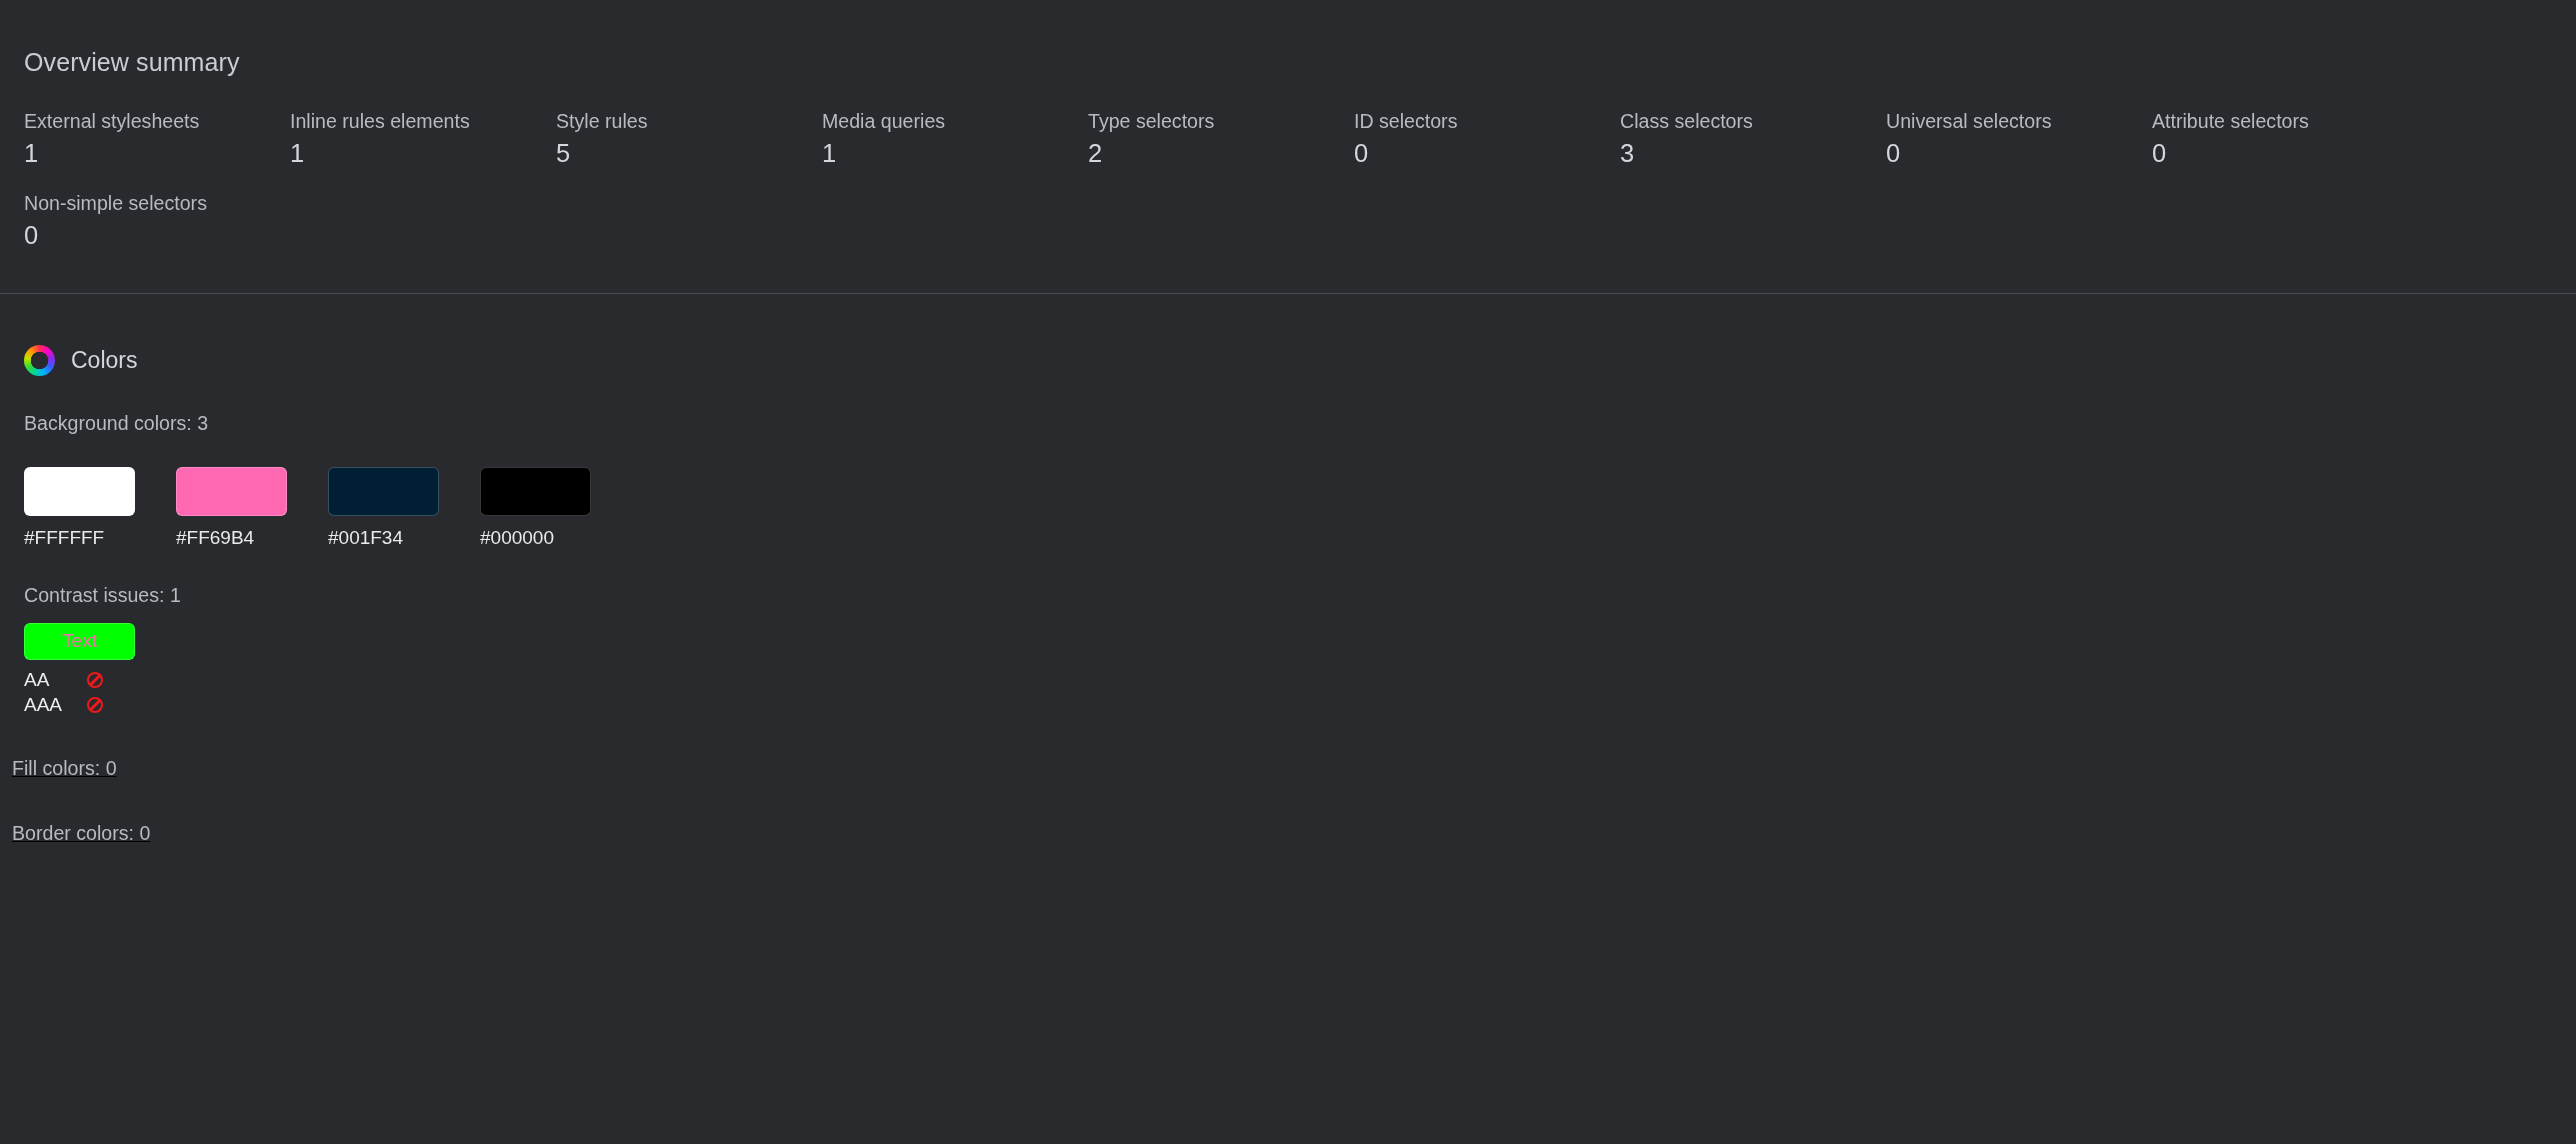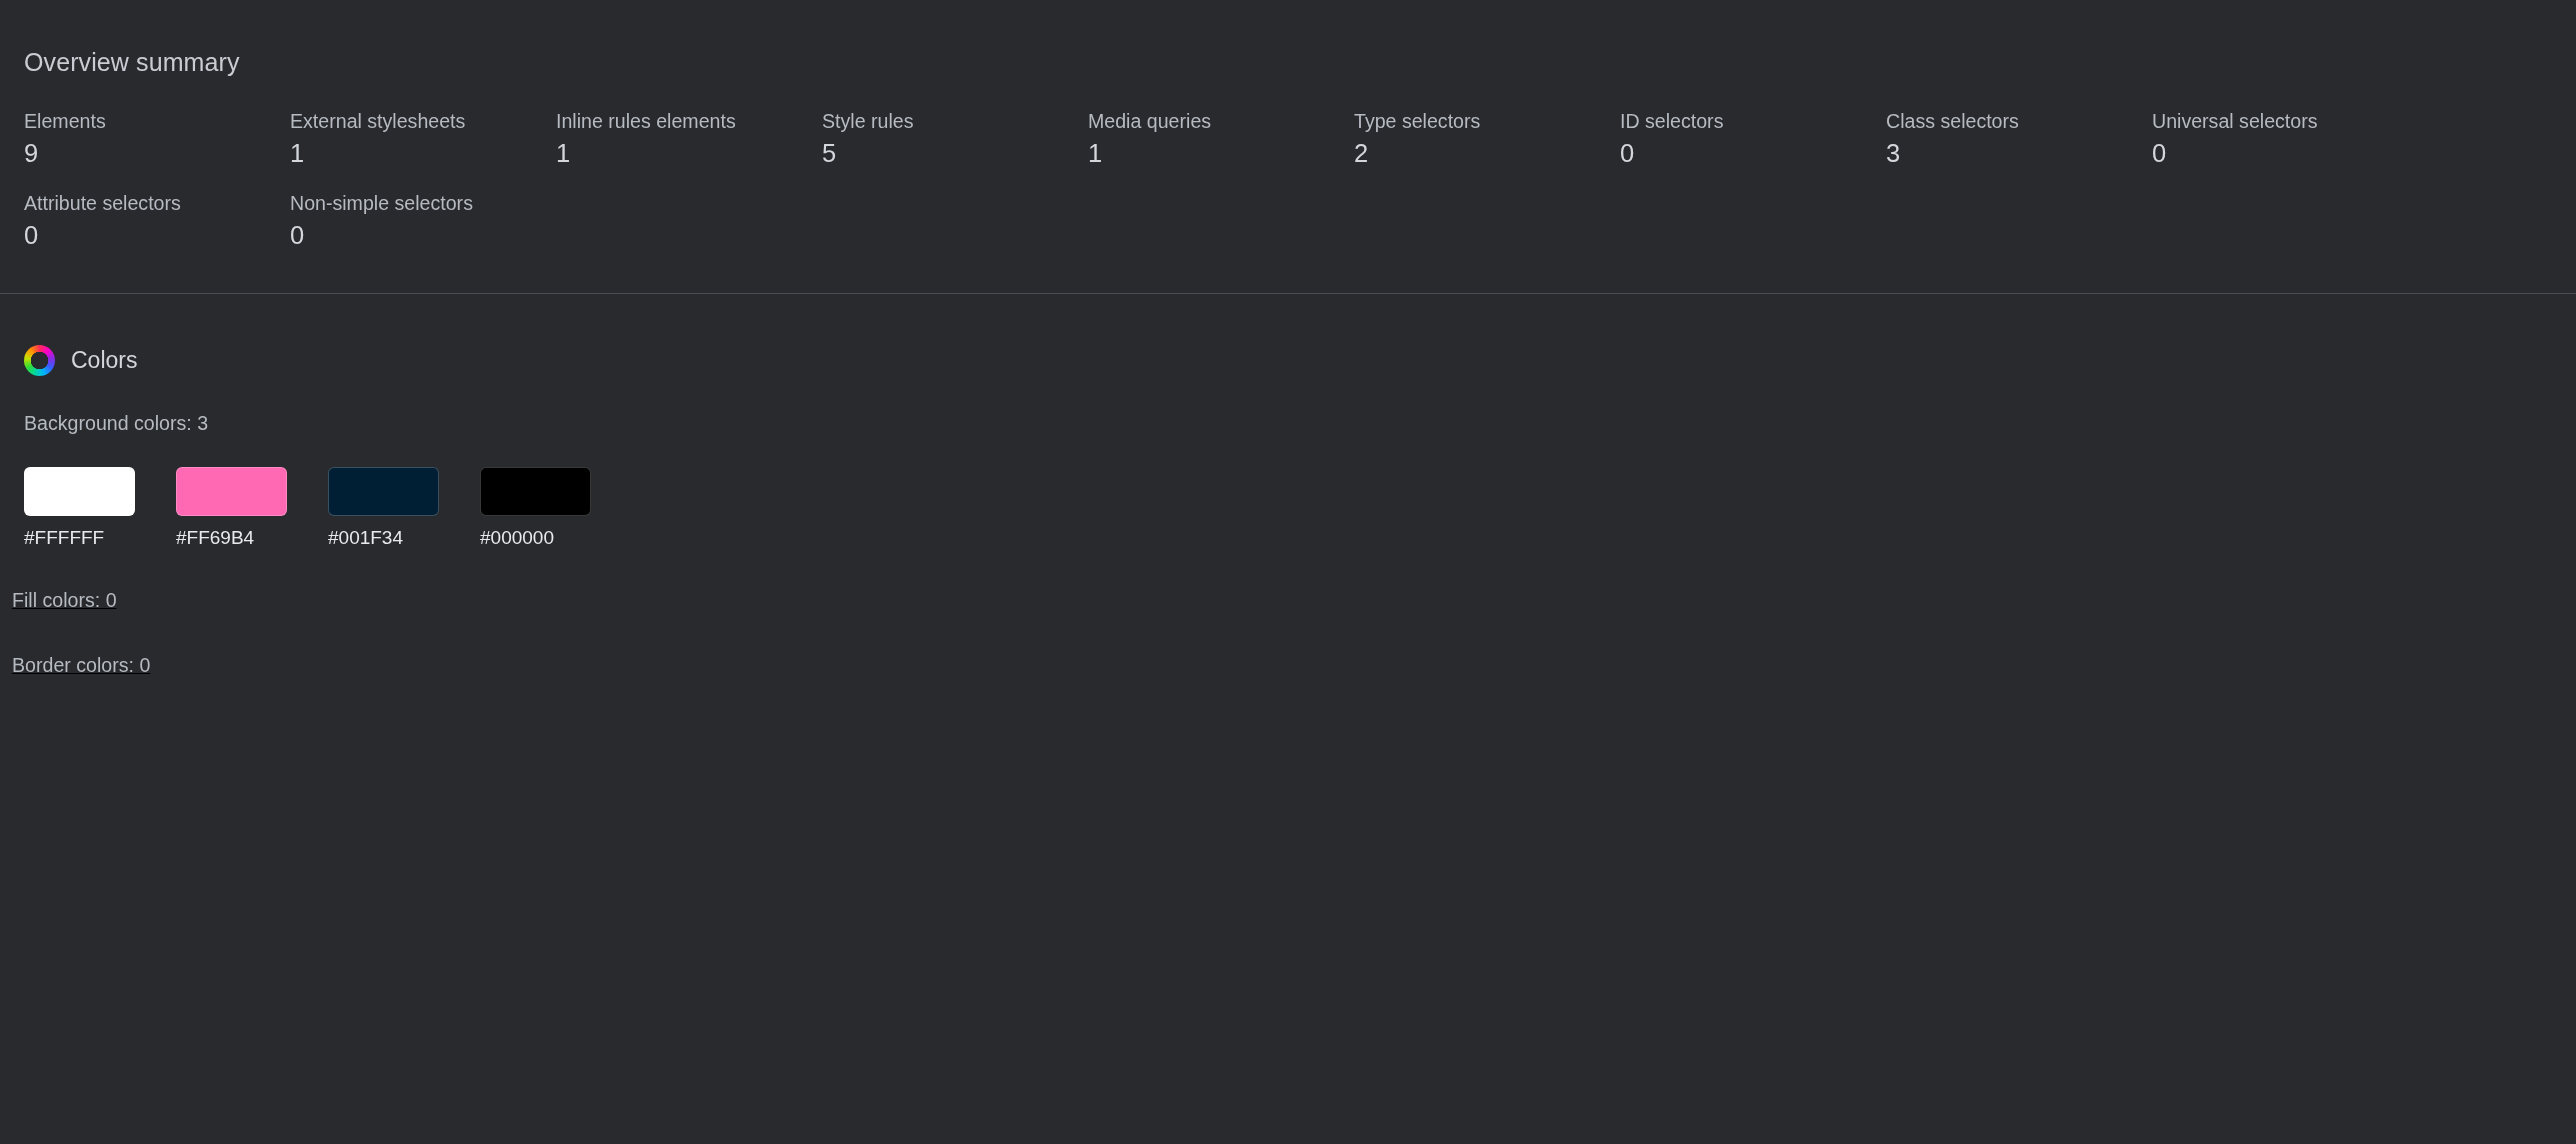--- a/index.html
+++ b/index.html
@@ -186,24 +186,20 @@
 </style>
 </head>
 <body>
 
 <div class="page">
 
   <div class="overview-section">
     <div class="section-title">Overview summary</div>
     <div class="stats-grid">
 
-      <div class="stat-cell">
-        <div class="stat-label">Elements</div>
-        <div class="stat-value">9</div>
-      </div>
 
       <div class="stat-cell">
         <div class="stat-label">External stylesheets</div>
         <div class="stat-value">1</div>
       </div>
 
       <div class="stat-cell">
         <div class="stat-label">Inline rules elements</div>
         <div class="stat-value">1</div>
       </div>
@@ -283,20 +279,40 @@
         </div>
 
         <div class="swatch-item">
           <div class="swatch" style="background: rgb(0, 0, 0);"></div>
           <div class="swatch-code">#000000</div>
         </div>
 
       </div>
     </div>
 
+    <div class="contrast-group">
+      <div class="group-label">Contrast issues: 1</div>
+
+      <div class="contrast-item">
+        <div class="contrast-swatch" style="background: rgb(0, 255, 0); color: rgb(255, 105, 180);">
+          <span>Text</span>
+        </div>
+
+        <div class="contrast-levels">
+          <div class="level-row">
+            <span class="level-name">AA</span>
+            <span class="deny-icon"></span>
+          </div>
+          <div class="level-row">
+            <span class="level-name">AAA</span>
+            <span class="deny-icon"></span>
+          </div>
+        </div>
+      </div>
+    </div>
 
     <div class="tail-group">
       <div class="group-label">Fill colors: 0</div>
     </div>
 
     <div class="tail-group second">
       <div class="group-label">Border colors: 0</div>
     </div>
 
   </div>

